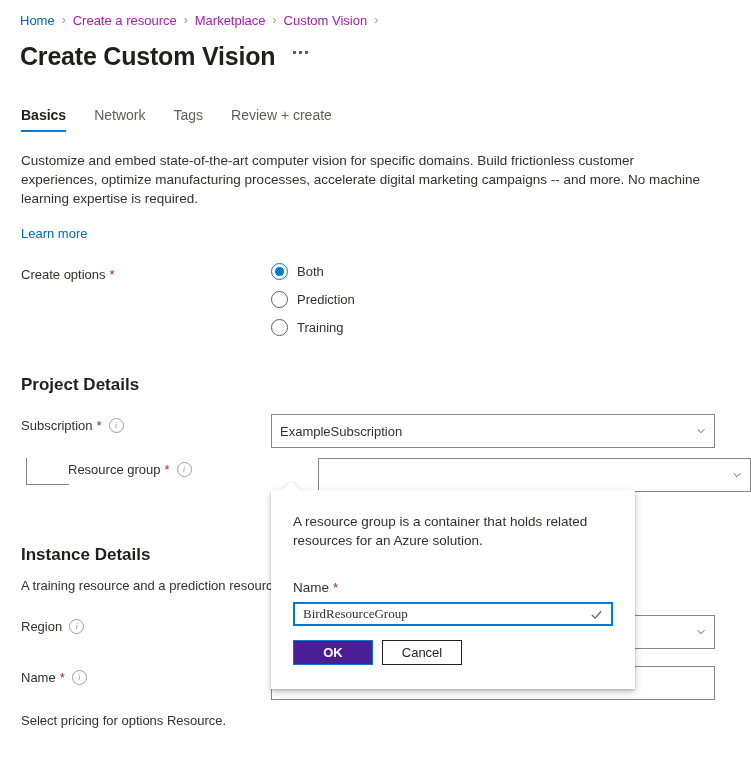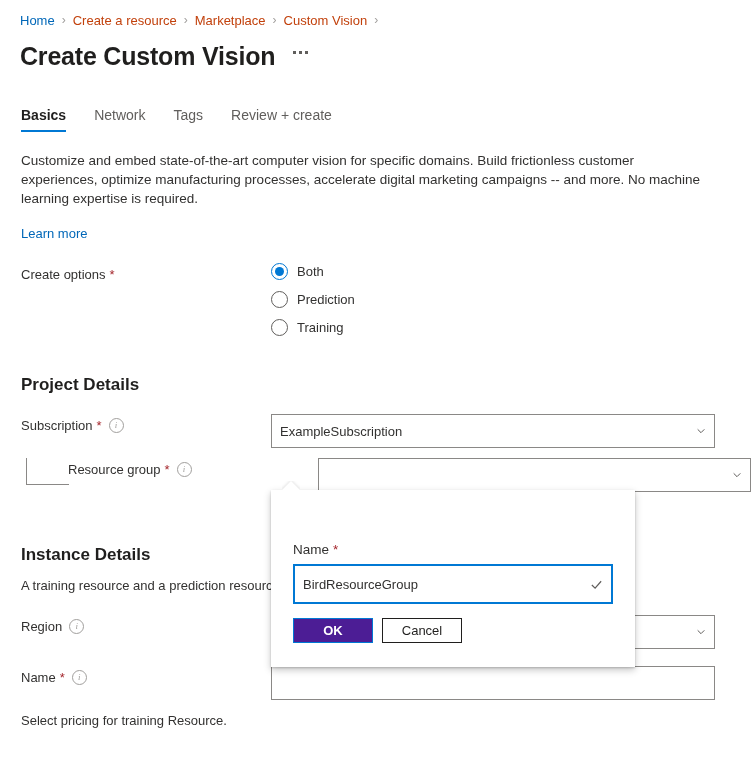--- a/index.html
+++ b/index.html
@@ -19,21 +19,21 @@
 
   
   .breadcrumb {
     display: flex;
     align-items: center;
     padding: 10px 0 0 20px;
     height: 20px;
     font-size: 13px;
   }
   .crumb {
-    color: #c2410c;
+    color: #a21caf;
     cursor: pointer;
     white-space: nowrap;
   }
   .crumb.home { color: #0067b8; }
   .crumb-sep {
     color: #a19f9d;
     margin: 0 7px;
     font-size: 12px;
     line-height: 1;
   }
@@ -269,27 +269,28 @@
   .callout-label {
     font-size: 13.5px;
     color: #323130;
     margin-top: 30px;
     display: flex;
     align-items: center;
   }
   .callout-label .req { color: #a4262c; margin-left: 4px; }
   .callout-input {
     margin-top: 7px;
-    height: 40px;
+    height: 24px;
     border: 2px solid #0078d4;
     box-sizing: border-box;
     display: flex;
     align-items: center;
     padding: 0 8px;
     background: #fff;
+    font-family: Liberation Serif, serif;
   }
   .callout-input .txt {
     flex: 1;
     font-size: 13px;
     color: #323130;
     outline: none;
   }
   .check-icon { width: 13px; height: 13px; color: #605e5c; flex-shrink: 0; }
   .callout-buttons { display: flex; gap: 9px; margin-top: 14px; }
   .btn {
@@ -435,27 +436,28 @@
       <span>Name</span>
       <span class="req">*</span>
       <span class="info-icon">i</span>
     </div>
     <div class="field">
       <span class="value"></span>
     </div>
   </div>
 
   
-  <div class="section-sub" style="margin-top:13px;">Select pricing for training Resource.</div>
+  <div class="section-sub" style="margin-top:13px;">Select pricing for options Resource.</div>
 </div>
 
 
 <div class="callout">
   <div class="callout-beak"></div>
   <div class="callout-inner">
+    <p class="callout-desc">A resource group is a container that holds related resources for an Azure solution.</p>
     <div class="callout-label">
       <span>Name</span>
       <span class="req">*</span>
     </div>
     <div class="callout-input">
       <span class="txt">BirdResourceGroup</span>
       <svg class="check-icon" viewBox="0 0 14 14" fill="none" stroke="currentColor" stroke-width="1.3">
         <path d="M2 7.5 L5.5 11 L12 3.5"></path>
       </svg>
     </div>

